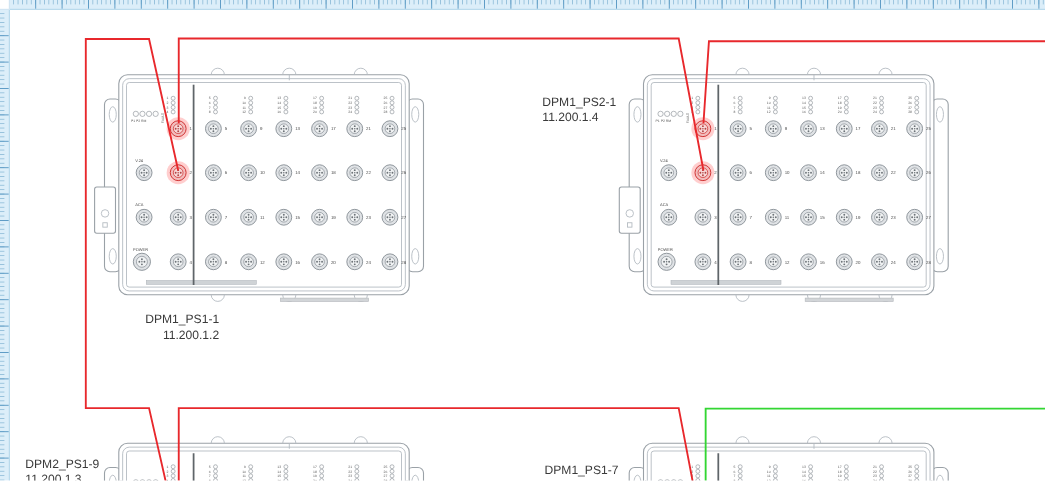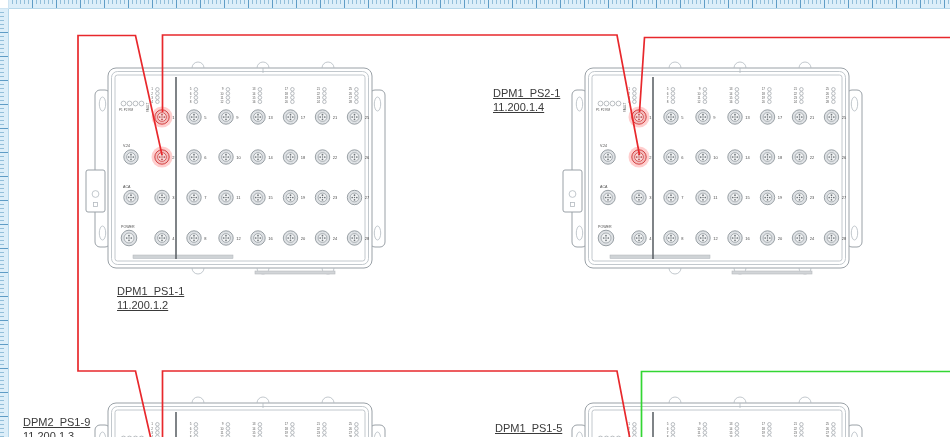--- a/index.html
+++ b/index.html
@@ -37,22 +37,22 @@
   .shape{fill:#ffffff;stroke:#9aa1a7;stroke-width:1;}
   .shape2{fill:none;stroke:#b3bac0;stroke-width:0.8;}
   .ledc{fill:#fdfdfd;stroke:#8f969c;stroke-width:0.6;}
   .tnum{font-size:4px;fill:#4a4a4a;}
   .tled{font-size:3.1px;fill:#5a5a5a;}
   .tlab{font-size:3.6px;fill:#4a4a4a;}
   
   #wires{position:absolute;left:0;top:0;pointer-events:none;}
   #wires polyline{fill:none;stroke-width:1.7;pointer-events:stroke;}
   
-  .dev-label{position:absolute;font-size:11px;line-height:14px;color:#3a3a3a;white-space:nowrap;text-decoration:underline;}
-  .lbl-0{left:117px;top:284px;}
+  .dev-label{position:absolute;font-size:11px;line-height:14px;color:#3a3a3a;white-space:nowrap;}
+  .lbl-0{left:132px;top:284px;text-align:right;}
   .lbl-1{left:493px;top:86px;}
   .lbl-2{left:23px;top:415px;}
   .lbl-3{left:495px;top:421px;}
 </style>
 </head>
 <body>
 
 <div id="canvas">
   <div id="devices">
       <svg class="device" width="306" height="216" viewBox="-12 -8 306 216" style="left: 83px; top: 60px;">
@@ -1735,20 +1735,20 @@
   </div>
   <div class="dev-label lbl-1">
     <div>DPM1_PS2-1</div>
     <div>11.200.1.4</div>
   </div>
   <div class="dev-label lbl-2">
     <div>DPM2_PS1-9</div>
     <div>11.200.1.3</div>
   </div>
   <div class="dev-label lbl-3">
-    <div>DPM1_PS1-5</div>
+    <div>DPM1_PS1-7</div>
     <div></div>
   </div>
 
   <div id="ruler-h"></div>
   <div id="ruler-v"></div>
   <div id="ruler-corner"></div>
 </div>
 
 </body></html>

